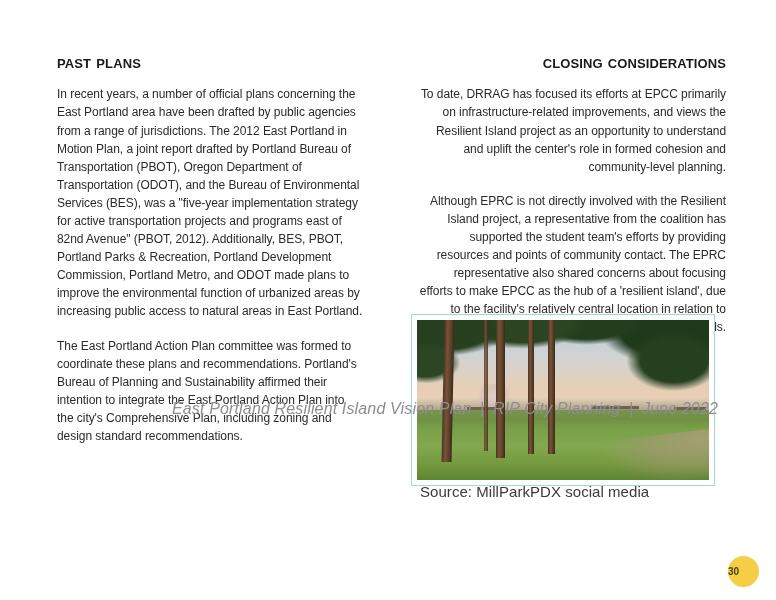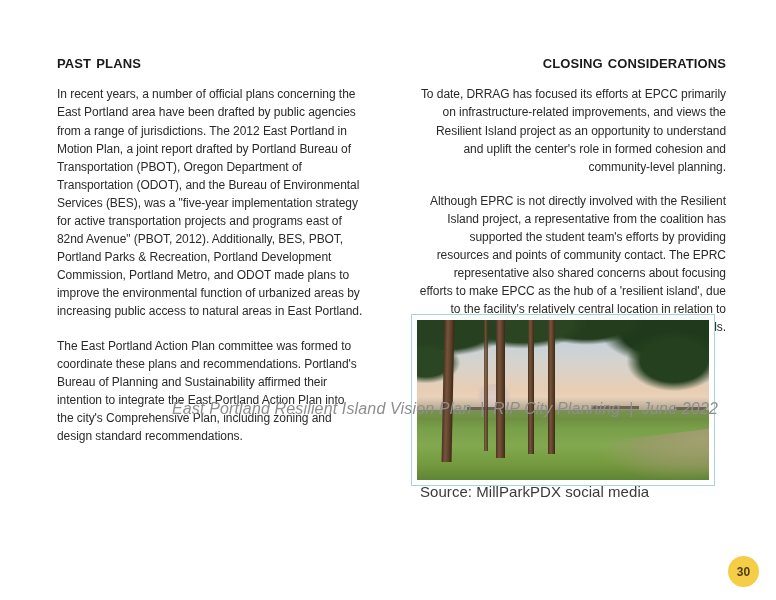--- a/index.html
+++ b/index.html
@@ -187,23 +187,22 @@
   .page-number {
     position: absolute;
     left: 728px;
     top: 556px;
     width: 31px;
     height: 31px;
     border-radius: 50%;
     background: #f6cd46;
     display: flex;
     align-items: center;
-    justify-content: center;
-    font-family: "Liberation Sans", sans-serif;
-    font-size: 12px;
+    font-family: "Liberation Sans", sans-serif;
+    font-size: 10px;
     font-weight: 700;
     color: #4a3f18;
   }
 </style>
 </head>
 <body>
 
 <div class="page">
 
   <div class="col col-left">

